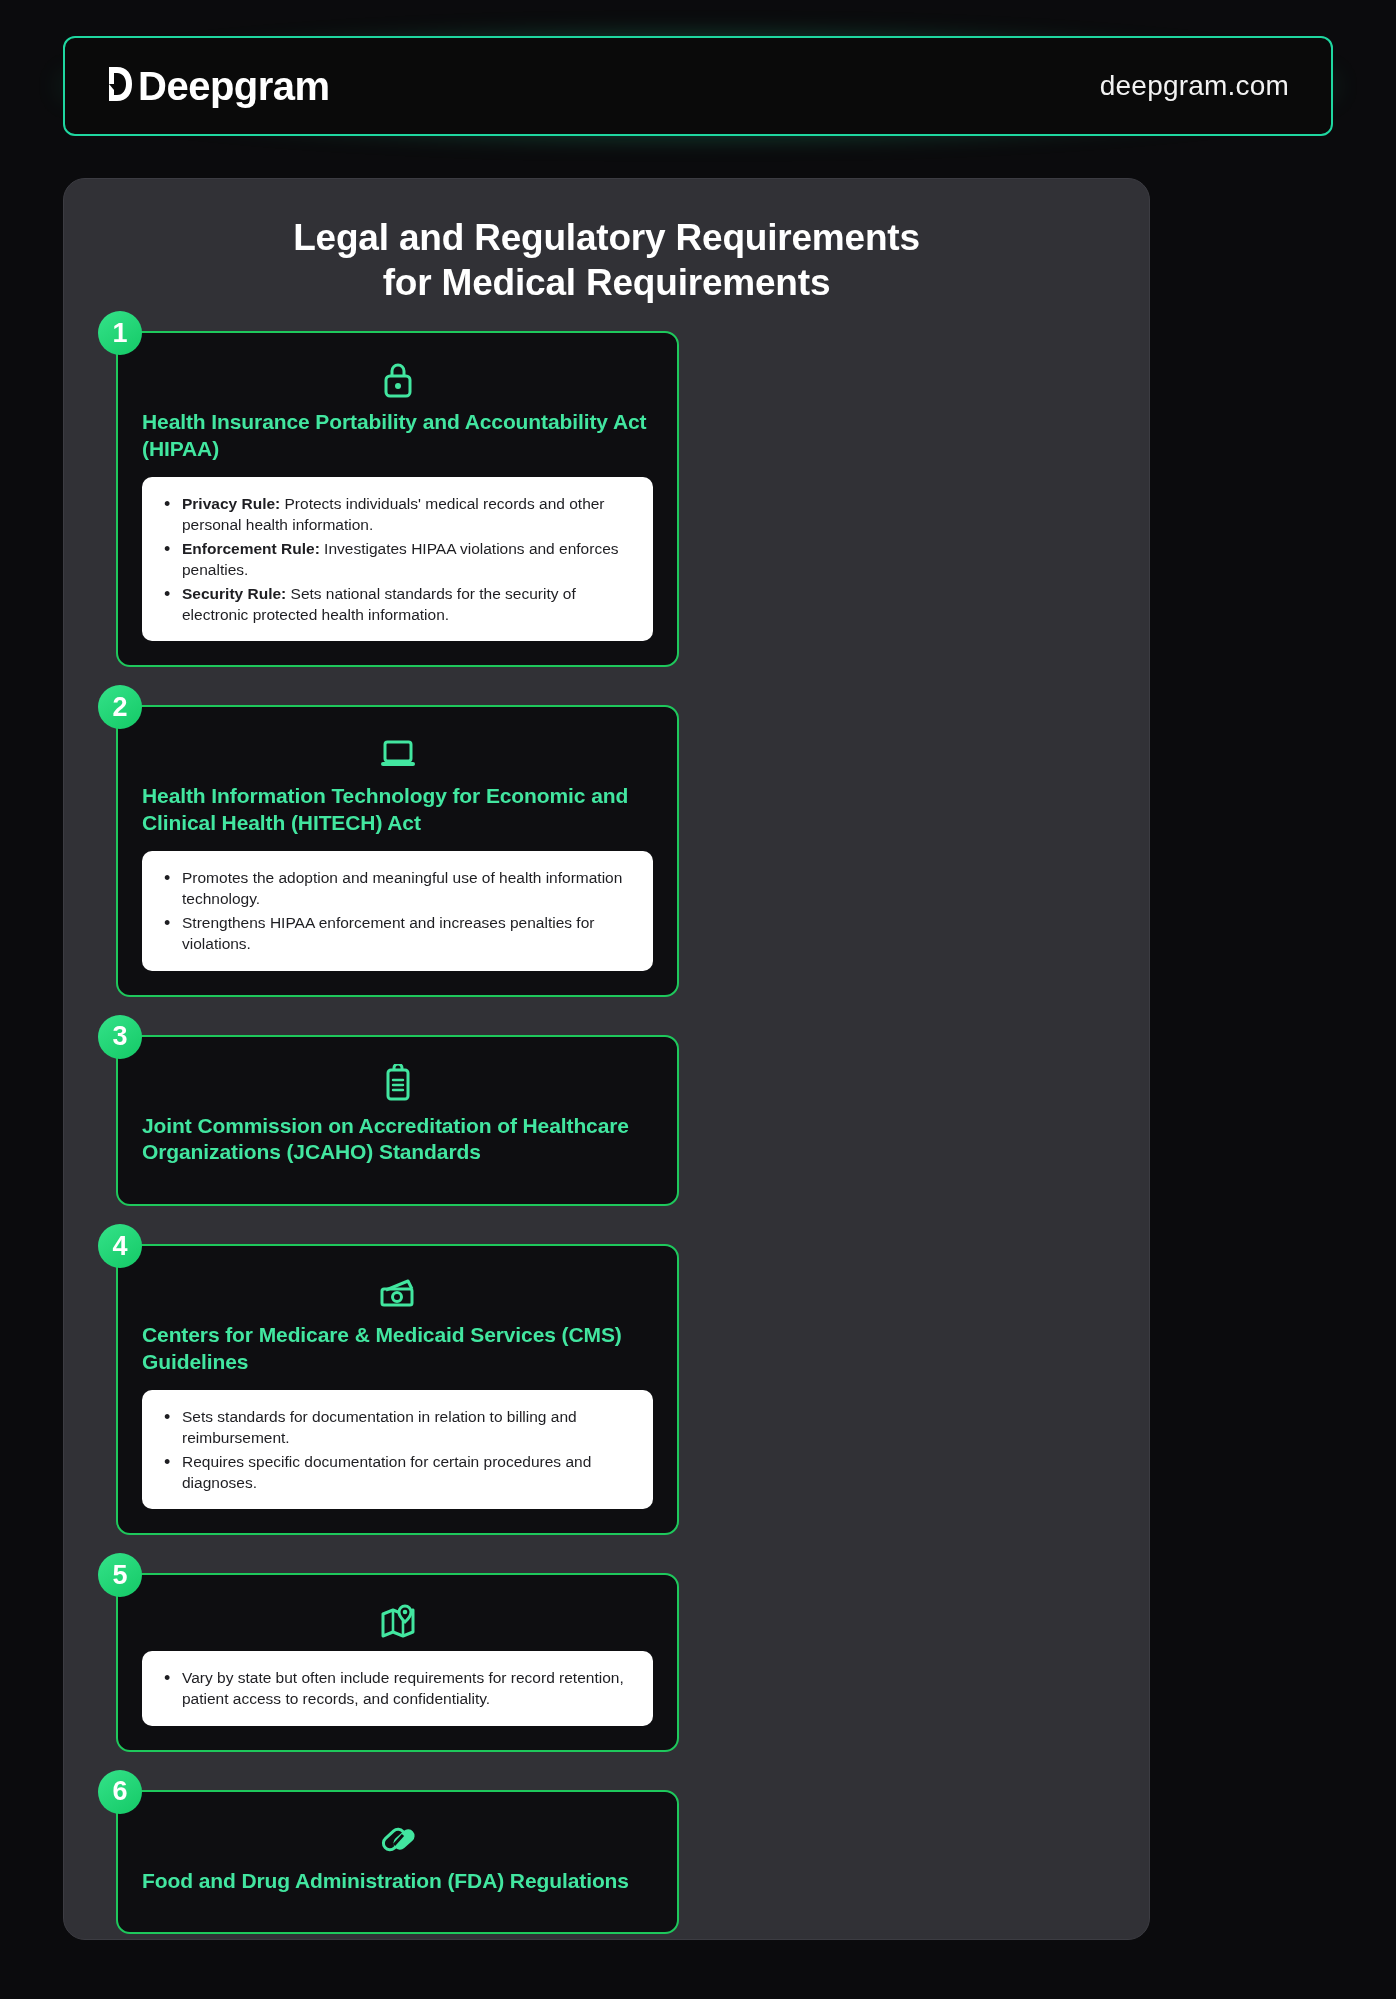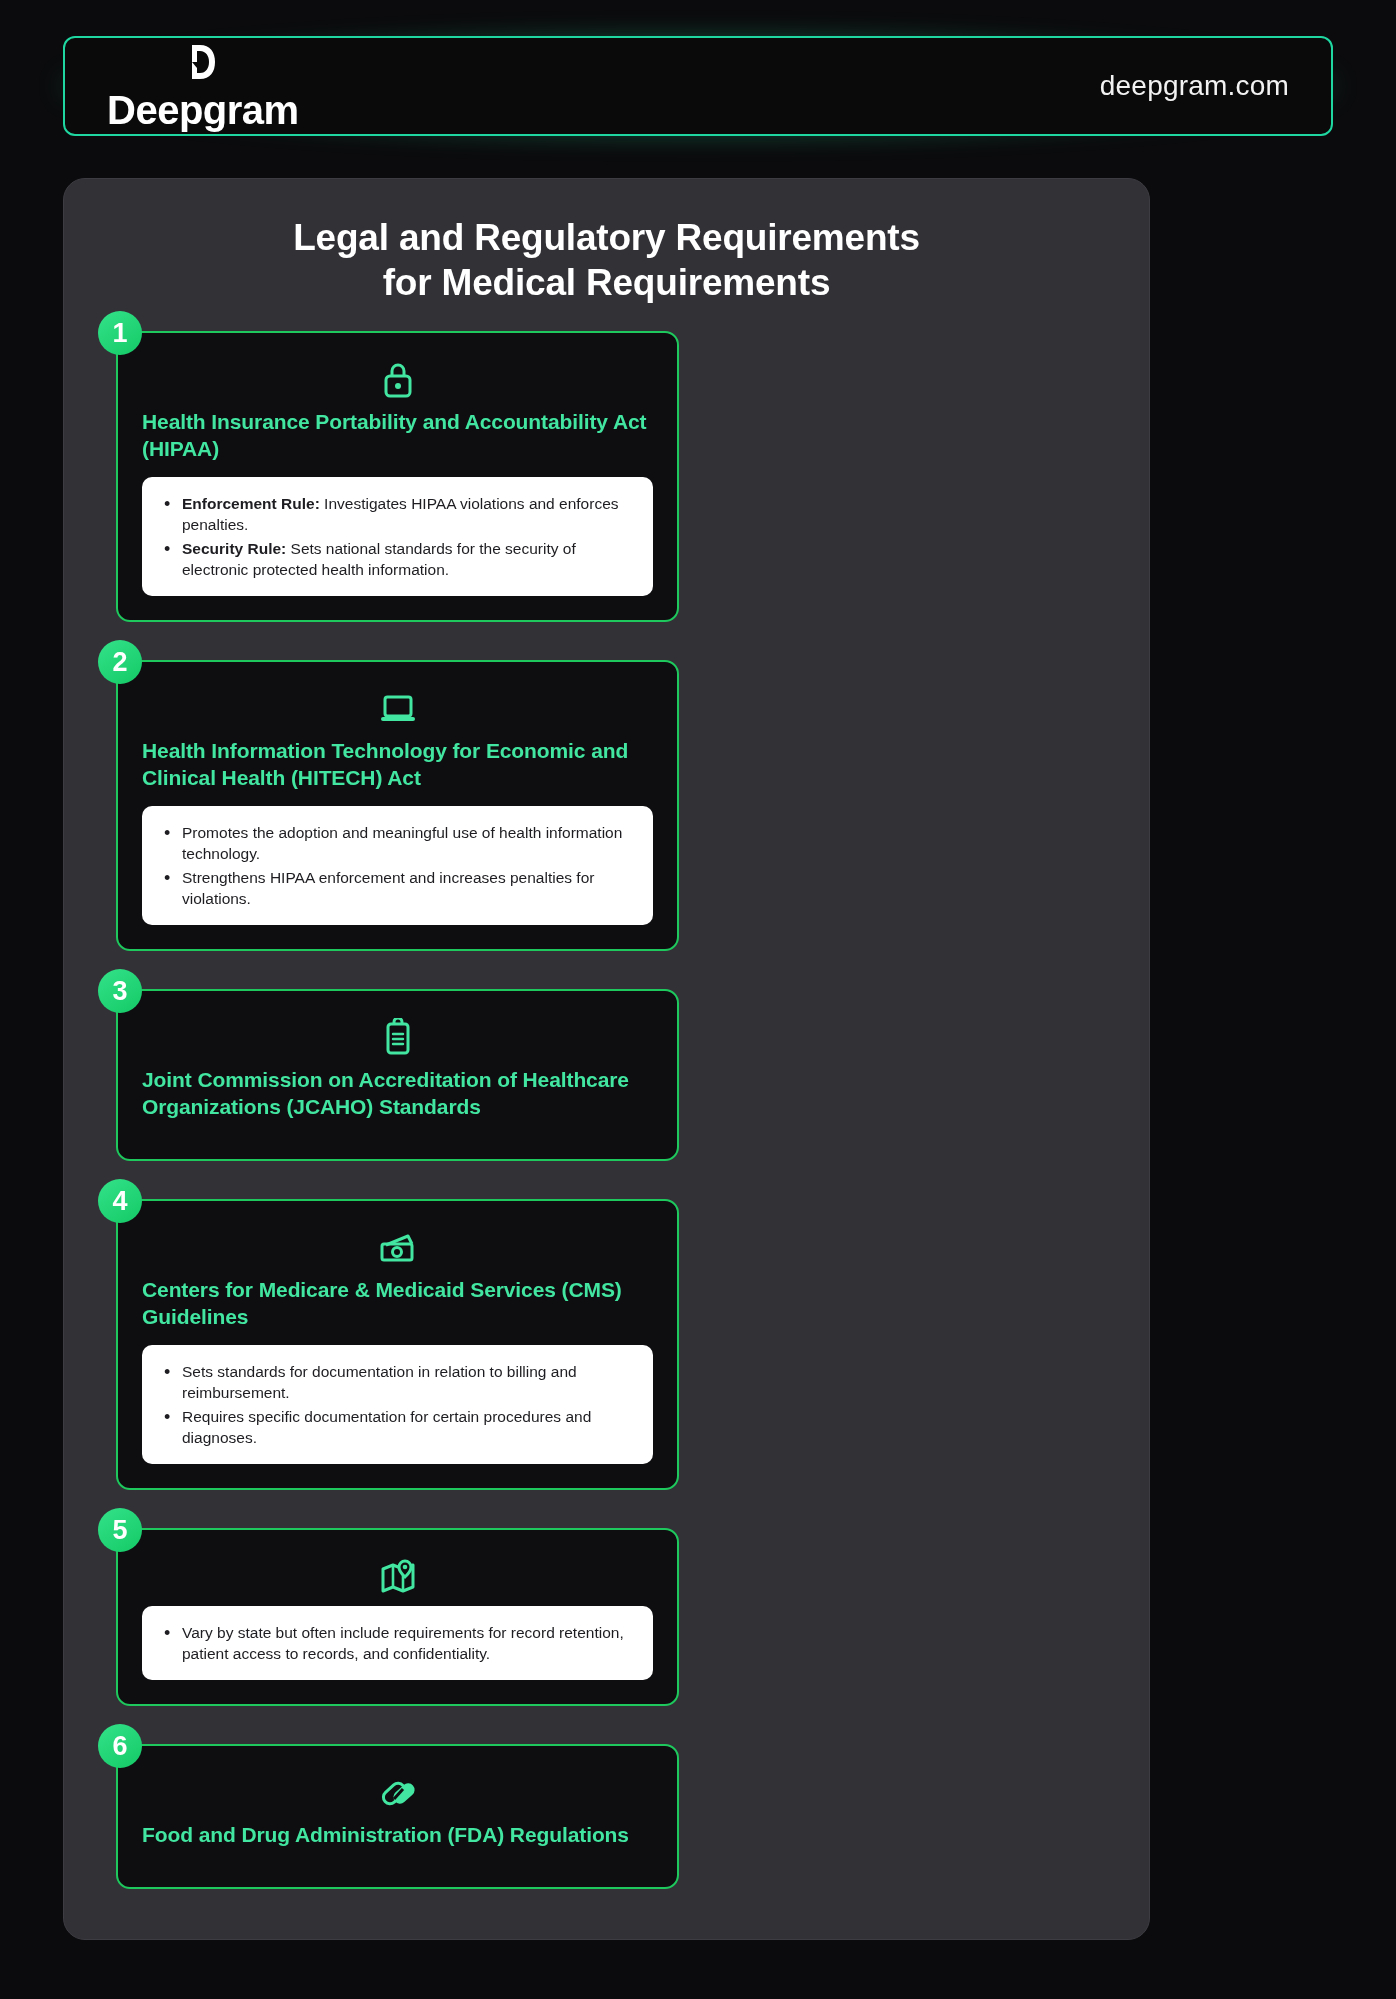--- a/index.html
+++ b/index.html
@@ -36,21 +36,20 @@
     background: #0a0a0a;
     display: flex;
     align-items: center;
     justify-content: space-between;
     padding: 0 42px 0 42px;
   }
   .logo {
     display: flex;
     align-items: center;
     gap: 5px;
-    flex-direction: column;
   }
   .logo-mark { display: block; }
   .logo-text {
     color: #ffffff;
     font-size: 40px;
     font-weight: bold;
     letter-spacing: -0.5px;
     line-height: 1;
   }
   .site-url {
@@ -200,20 +199,21 @@
           <div class="card-icon">
             <svg width="34" height="38" viewBox="0 0 34 38">
               <rect x="5" y="15" width="24" height="20" rx="4" fill="none" stroke="#42e6a0" stroke-width="3"></rect>
               <path d="M11 15 V10 a6 6 0 0 1 12 0 v5" fill="none" stroke="#42e6a0" stroke-width="3"></path>
               <circle cx="17" cy="25" r="3" fill="#42e6a0"></circle>
             </svg>
           </div>
           <div class="card-title">Health Insurance Portability and Accountability Act (HIPAA)</div>
           <div class="card-body">
             <ul>
+              <li><b>Privacy Rule:</b><span> Protects individuals' medical records and other personal health information.</span></li>
               <li><b>Enforcement Rule:</b><span> Investigates HIPAA violations and enforces penalties.</span></li>
               <li><b>Security Rule:</b><span> Sets national standards for the security of electronic protected health information.</span></li>
             </ul>
           </div>
         </div>
       </div>
       <div class="cell">
         <div class="card">
           <div class="badge">2</div>
           <div class="card-icon">

